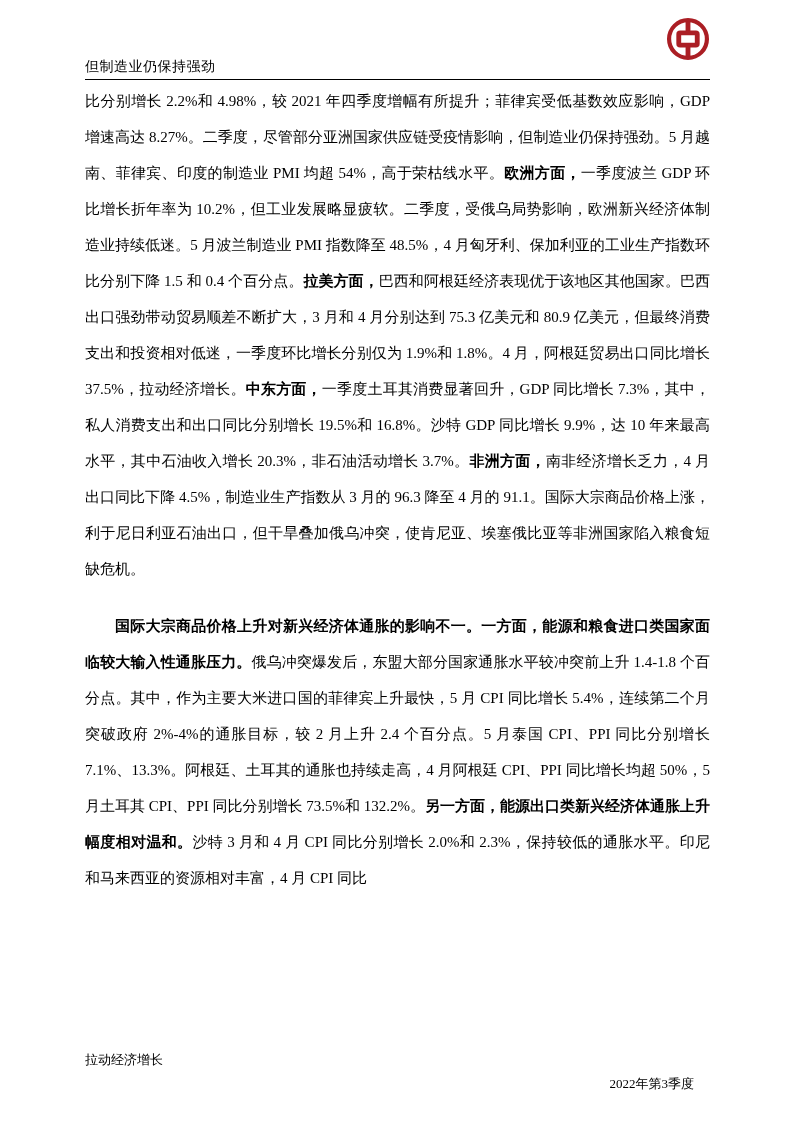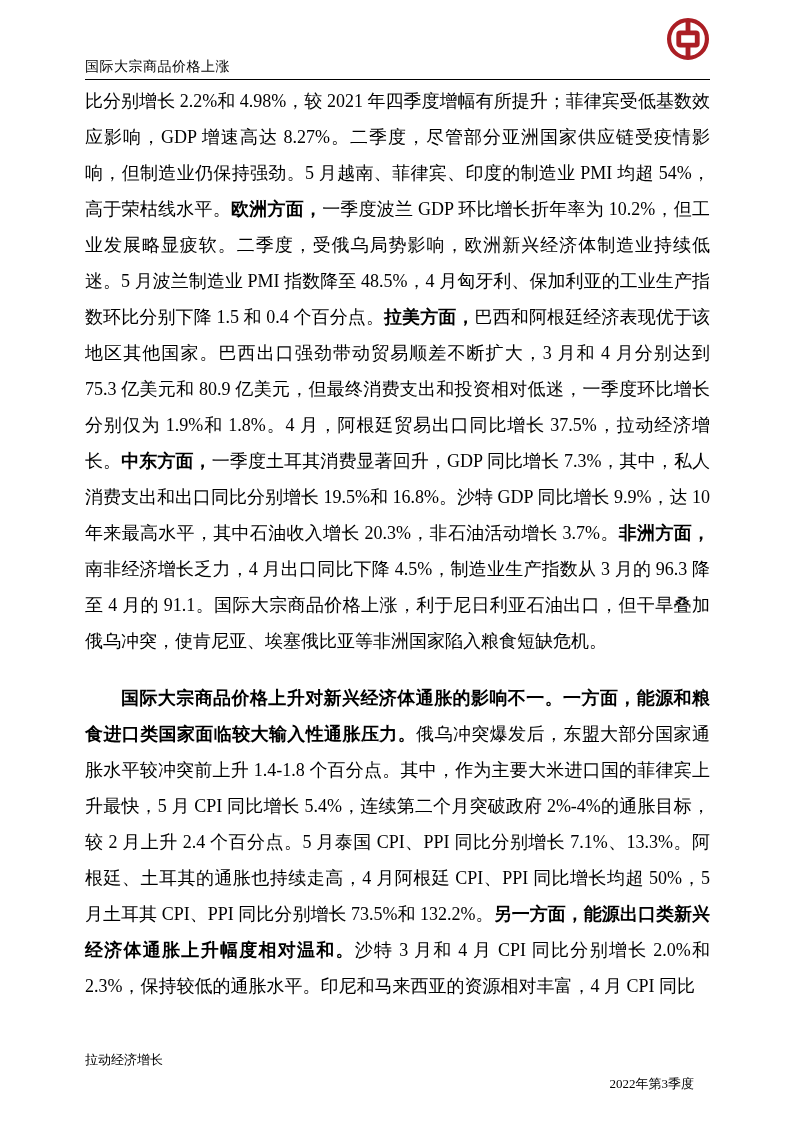--- a/index.html
+++ b/index.html
@@ -55,21 +55,21 @@
     margin-top: 2px;
     white-space: nowrap;
   }
 
   
   .body-text {
     position: absolute;
     top: 83px;
     left: 85px;
     width: 625px;
-    font-size: 18px;
+    font-size: 15px;
     line-height: 36px;
     text-align: justify;
     text-align-last: left;
   }
   .body-text p { margin: 0; }
   .body-text p.indent { text-indent: 2em; }
   .body-text p + p { margin-top: 21px; }
   .bold { font-weight: bold; }
 
   
@@ -83,21 +83,21 @@
   }
   .footer-left { position: absolute; left: 0; top: 0; }
   .footer-center { position: absolute; left: 0; top: 0; width: 100%; text-align: center; }
   .footer-right { position: absolute; right: 16px; top: 0; margin-top: 24px; }
 </style>
 </head>
 <body>
 
 <div class="page">
 
-  <div class="header-title">国际大宗商品价格上涨</div>
+  <div class="header-title">但制造业仍保持强劲</div>
 
   <div class="logo">
     <span class="logo-emblem">
       <svg viewBox="0 0 100 100" width="44" height="44">
         <circle cx="50" cy="50" r="43" fill="none" style="stroke: var(--boc-red);" stroke-width="9.5"></circle>
         <rect x="44.5" y="11" width="11" height="27" style="fill: var(--boc-red);"></rect>
         <rect x="44.5" y="62" width="11" height="27" style="fill: var(--boc-red);"></rect>
         <rect x="29" y="36" width="42" height="28" rx="3" fill="none" style="stroke: var(--boc-red);" stroke-width="11"></rect>
       </svg>
     </span>

